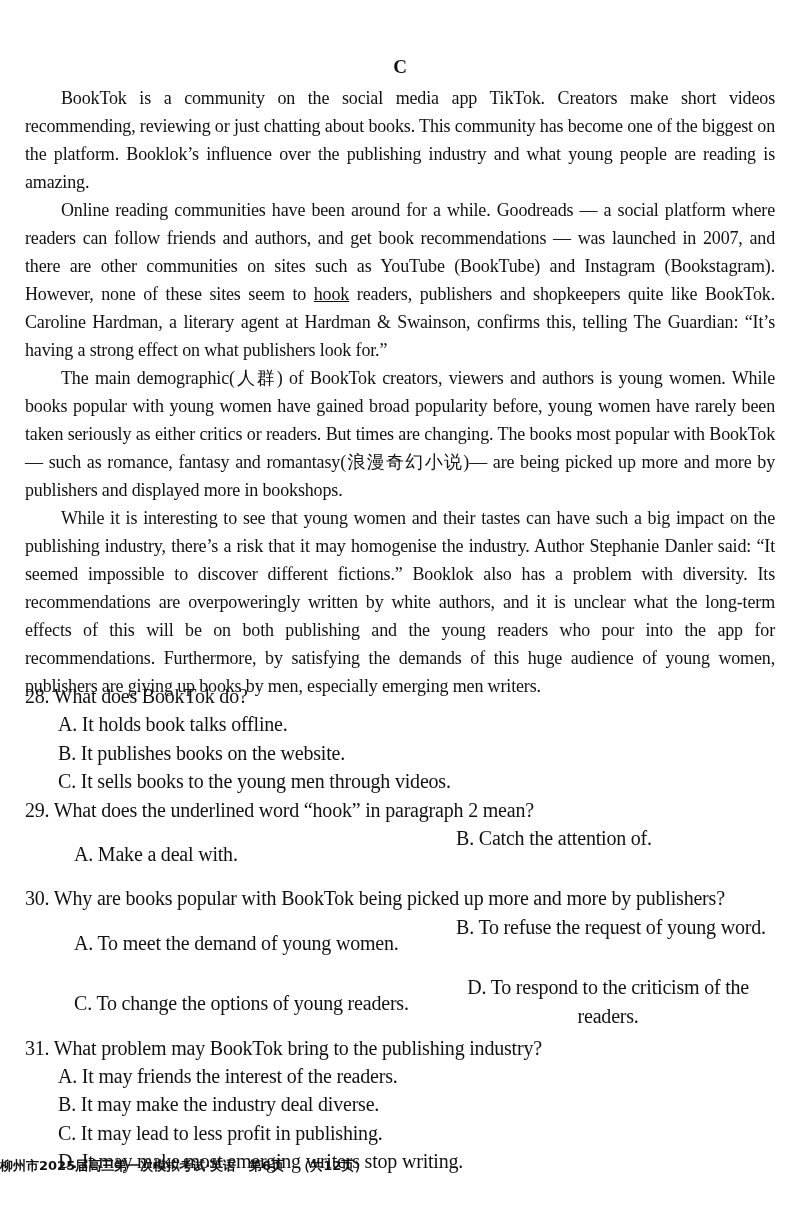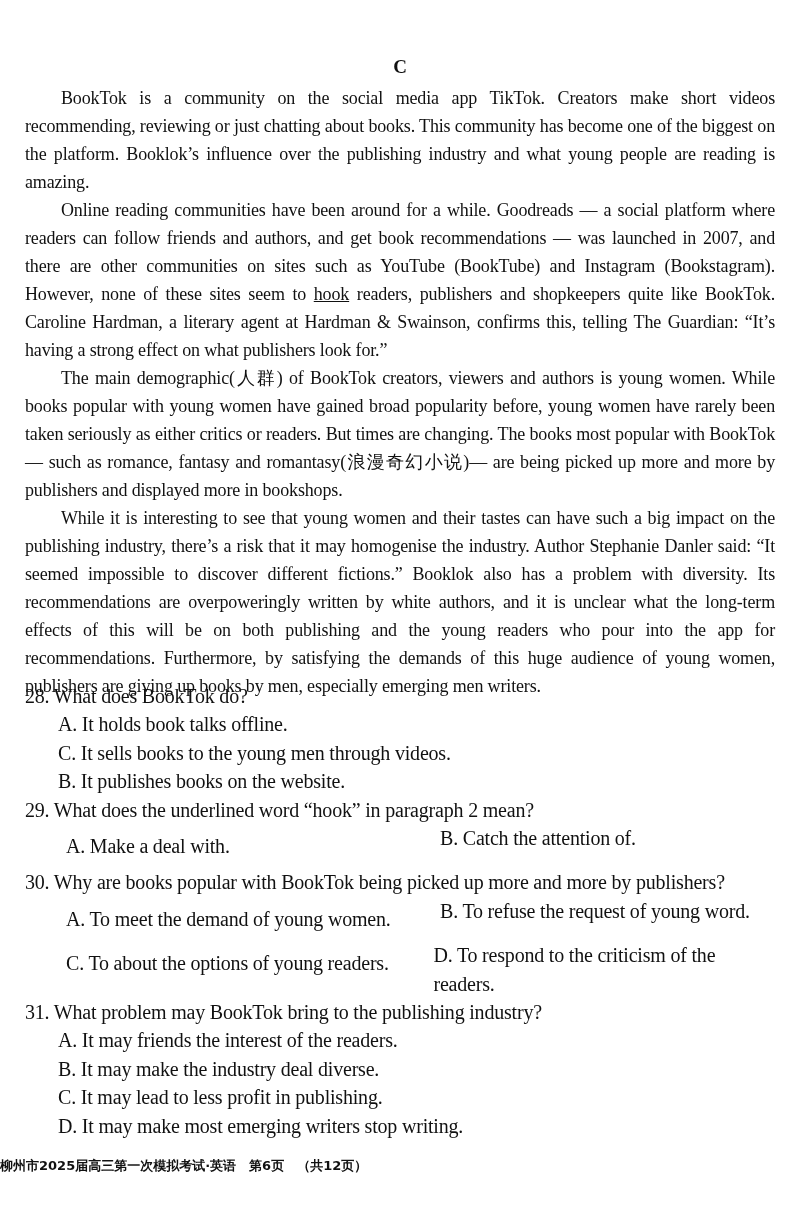--- a/index.html
+++ b/index.html
@@ -19,22 +19,22 @@
     letter-spacing: -0.15px;
   }
   .passage p { margin: 0; text-indent: 36px; }
   .u { text-decoration: underline; }
   .questions {
     position: absolute; left: 25px; top: 682px; width: 750px;
     font-size: 20px; line-height: 28.4px; letter-spacing: -0.2px;
   }
   .q-stem { margin: 0; }
   .opt-row { display: flex; padding-left: 33px; }
-  .opt { margin: 0; }
-  .opt-half { width: 366px; margin: 8px; }
+  .opt { margin: 0; text-align: center; }
+  .opt-half { width: 366px; margin: 16px; }
   .footer {
     position: absolute; top: 1157px; left: 0; width: 800px; text-align: left;
     font-family: "DejaVu Sans", sans-serif; font-weight: bold; font-size: 13px;
     word-spacing: 3px;
   }
 </style>
 </head>
 <body>
 
 <div class="page">
@@ -49,43 +49,43 @@
   </div>
 
   <div class="questions">
 
     <div>
       <p class="q-stem">28. What does BookTok do?</p>
       <div class="opt-row">
           <p class="opt">A. It holds book talks offline.</p>
         </div>
       <div class="opt-row">
-          <p class="opt">C. It sells books to the young men through videos.</p>
+          <p class="opt">B. It publishes books on the website.</p>
         </div>
       <div class="opt-row">
-          <p class="opt">B. It publishes books on the website.</p>
+          <p class="opt">C. It sells books to the young men through videos.</p>
         </div>
     </div>
 
     <div>
       <p class="q-stem">29. What does the underlined word “hook” in paragraph 2 mean?</p>
       <div class="opt-row">
         <p class="opt-half">A. Make a deal with.</p>
         <p class="opt">B. Catch the attention of.</p>
       </div>
     </div>
 
     <div>
       <p class="q-stem">30. Why are books popular with BookTok being picked up more and more by publishers?</p>
       <div class="opt-row">
         <p class="opt-half">A. To meet the demand of young women.</p>
         <p class="opt">B. To refuse the request of young word.</p>
       </div>
       <div class="opt-row">
-        <p class="opt-half">C. To about the options of young readers.</p>
+        <p class="opt-half">C. To change the options of young readers.</p>
         <p class="opt">D. To respond to the criticism of the readers.</p>
       </div>
     </div>
 
     <div>
       <p class="q-stem">31. What problem may BookTok bring to the publishing industry?</p>
       <div class="opt-row">
           <p class="opt">A. It may friends the interest of the readers.</p>
         </div>
       <div class="opt-row">

